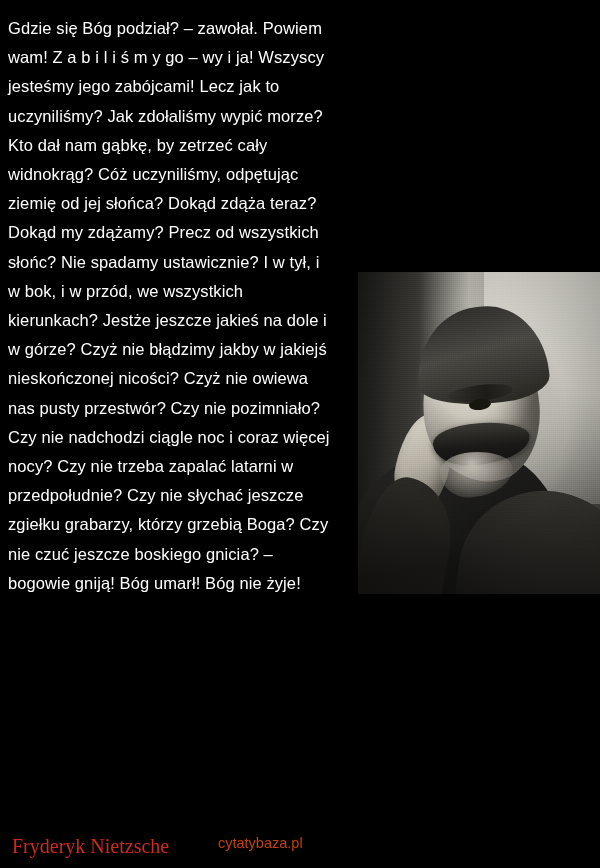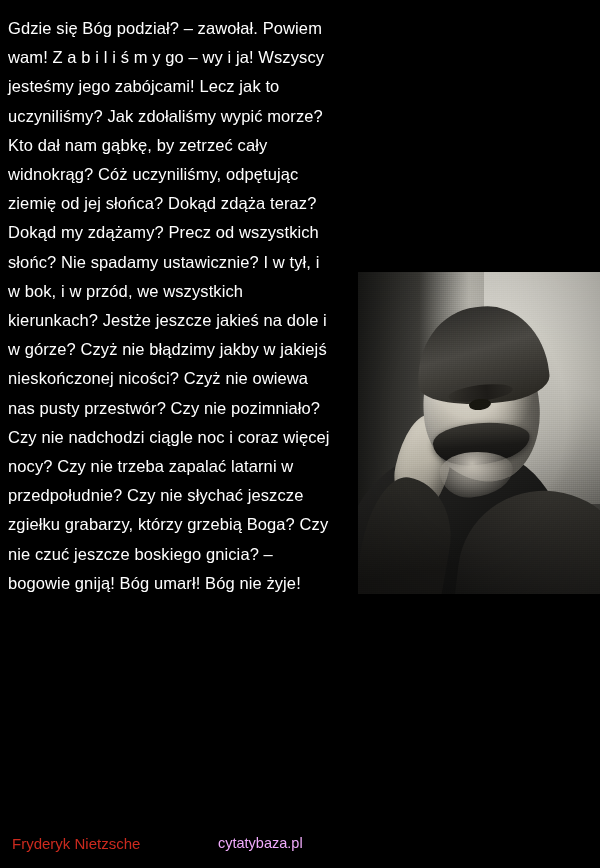--- a/index.html
+++ b/index.html
@@ -188,28 +188,28 @@
     bottom: 0;
     width: 600px;
     height: 44px;
     background: #000000;
   }
   .author {
     position: absolute;
     left: 12px;
     top: 11px;
     color: #cc2a1e;
-    font-size: 15px;
-    font-family: Liberation Sans, sans-serif;
+    font-size: 20px;
+    font-family: Liberation Serif, serif;
   }
   .site {
     position: absolute;
     left: 218px;
     top: 11px;
-    color: #f0abfc;
+    color: #c2410c;
     font-size: 14.5px;
     font-family: "Liberation Sans", sans-serif;
   }
 </style>
 </head>
 <body>
 
 <div class="page">
 
   <div class="quote">Gdzie się Bóg podział? – zawołał. Powiem wam! Z a b i l i ś m y go – wy i ja! Wszyscy jesteśmy jego zabójcami! Lecz jak to uczyniliśmy? Jak zdołaliśmy wypić morze? Kto dał nam gąbkę, by zetrzeć cały widnokrąg? Cóż uczyniliśmy, odpętując ziemię od jej słońca? Dokąd zdąża teraz? Dokąd my zdążamy? Precz od wszystkich słońc? Nie spadamy ustawicznie? I w tył, i w bok, i w przód, we wszystkich kierunkach? Jestże jeszcze jakieś na dole i w górze? Czyż nie błądzimy jakby w jakiejś nieskończonej nicości? Czyż nie owiewa nas pusty przestwór? Czy nie pozimniało? Czy nie nadchodzi ciągle noc i coraz więcej nocy? Czy nie trzeba zapalać latarni w przedpołudnie? Czy nie słychać jeszcze zgiełku grabarzy, którzy grzebią Boga? Czy nie czuć jeszcze boskiego gnicia? – bogowie gniją! Bóg umarł! Bóg nie żyje!</div>

